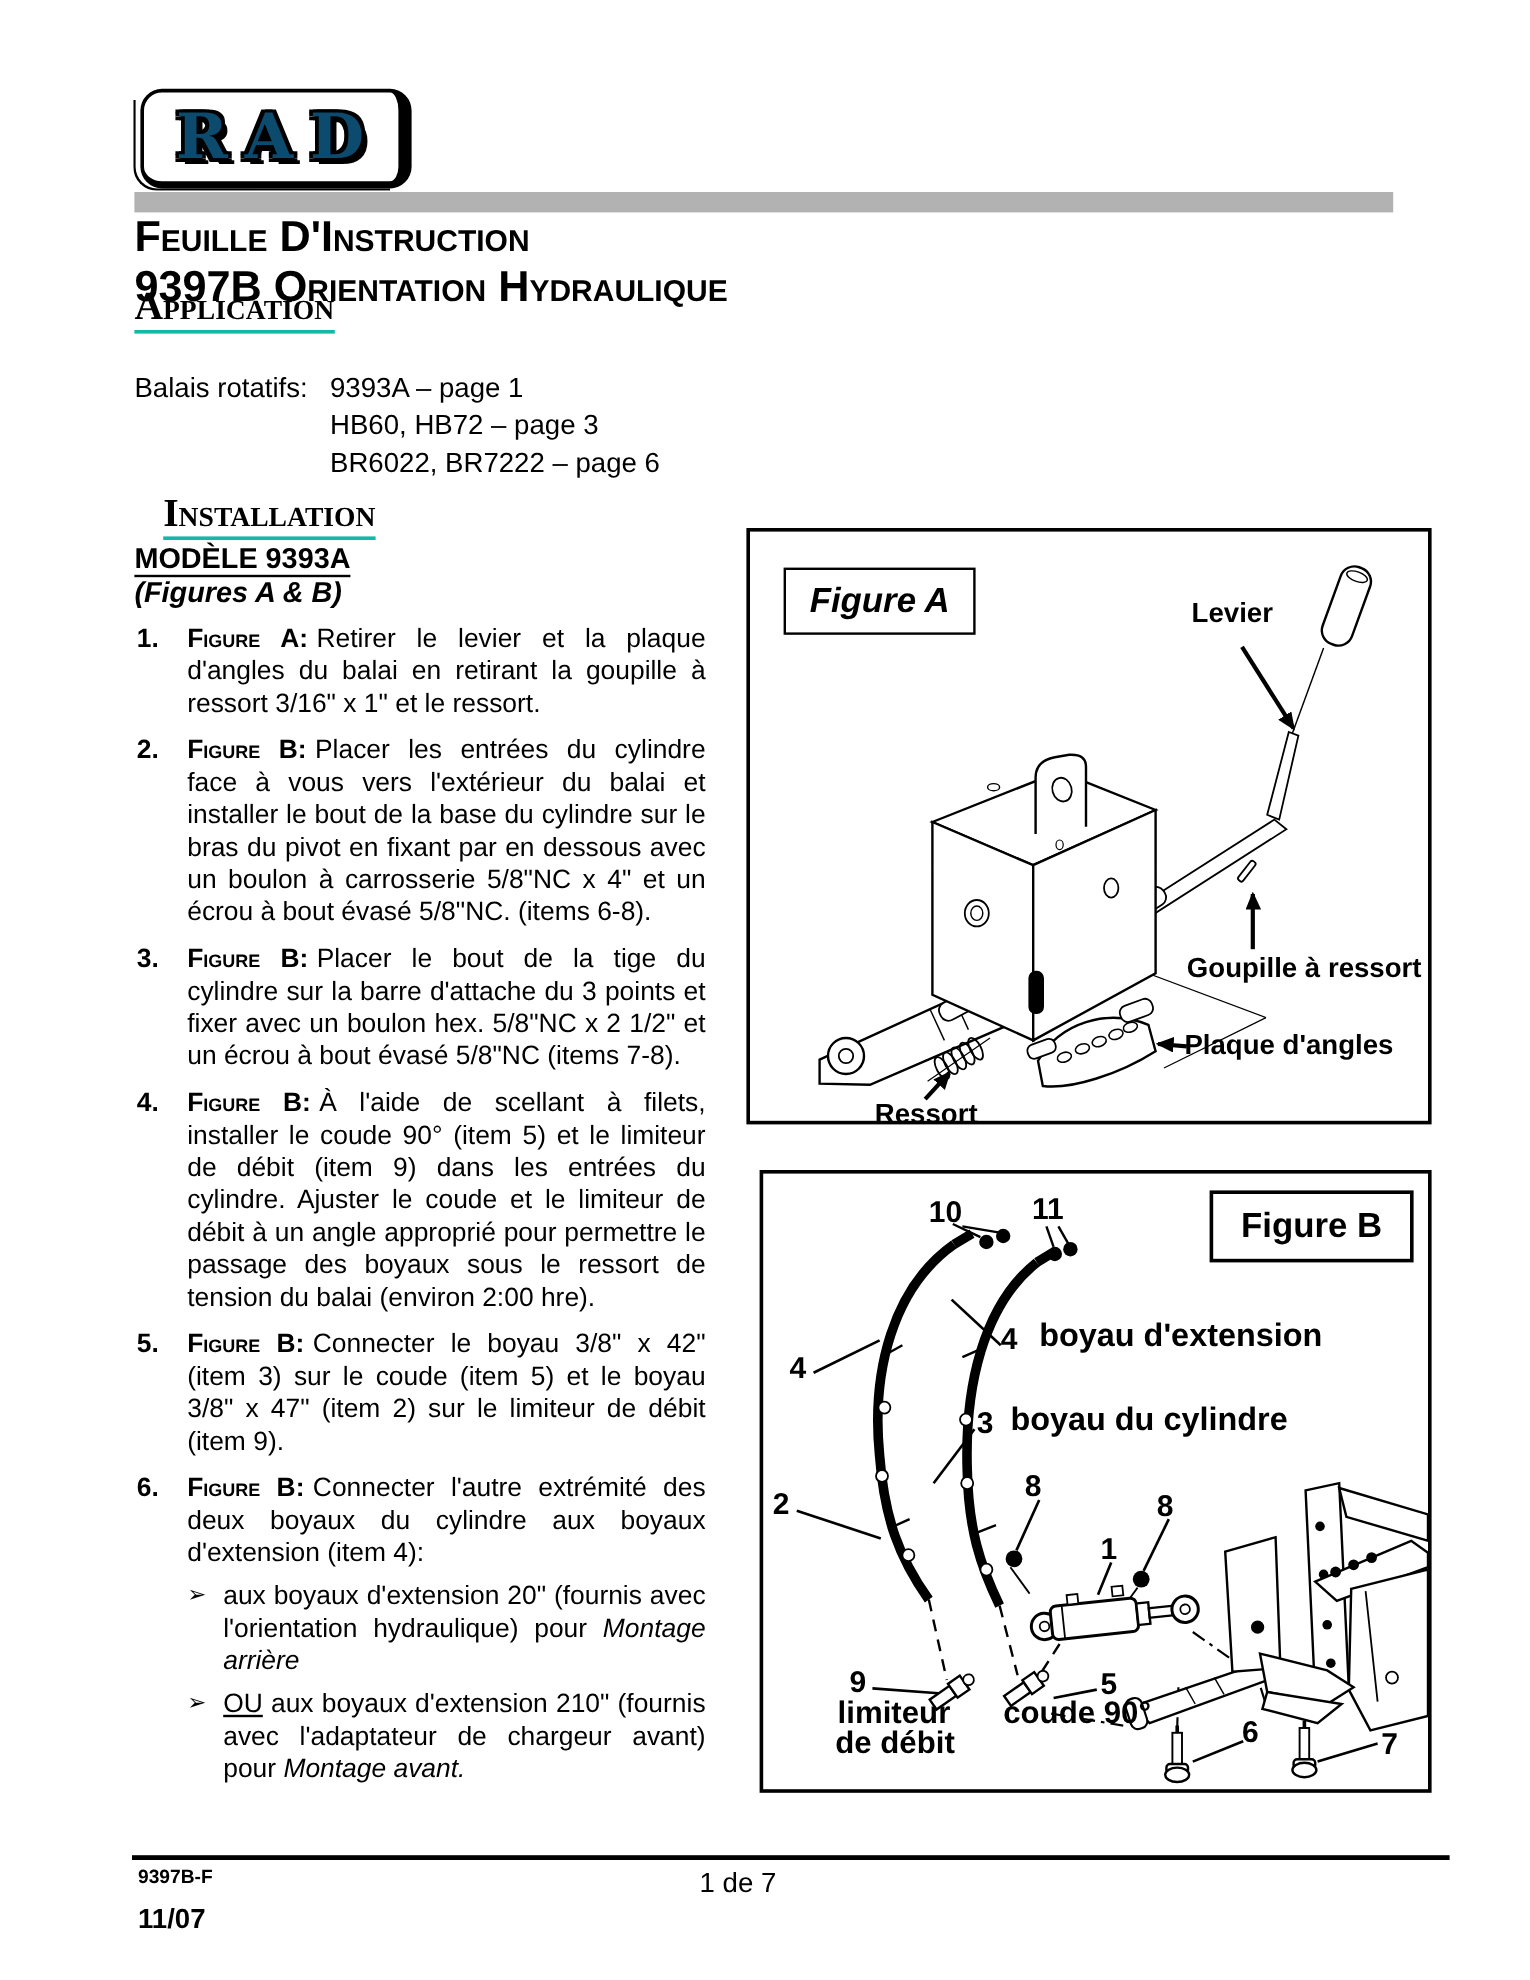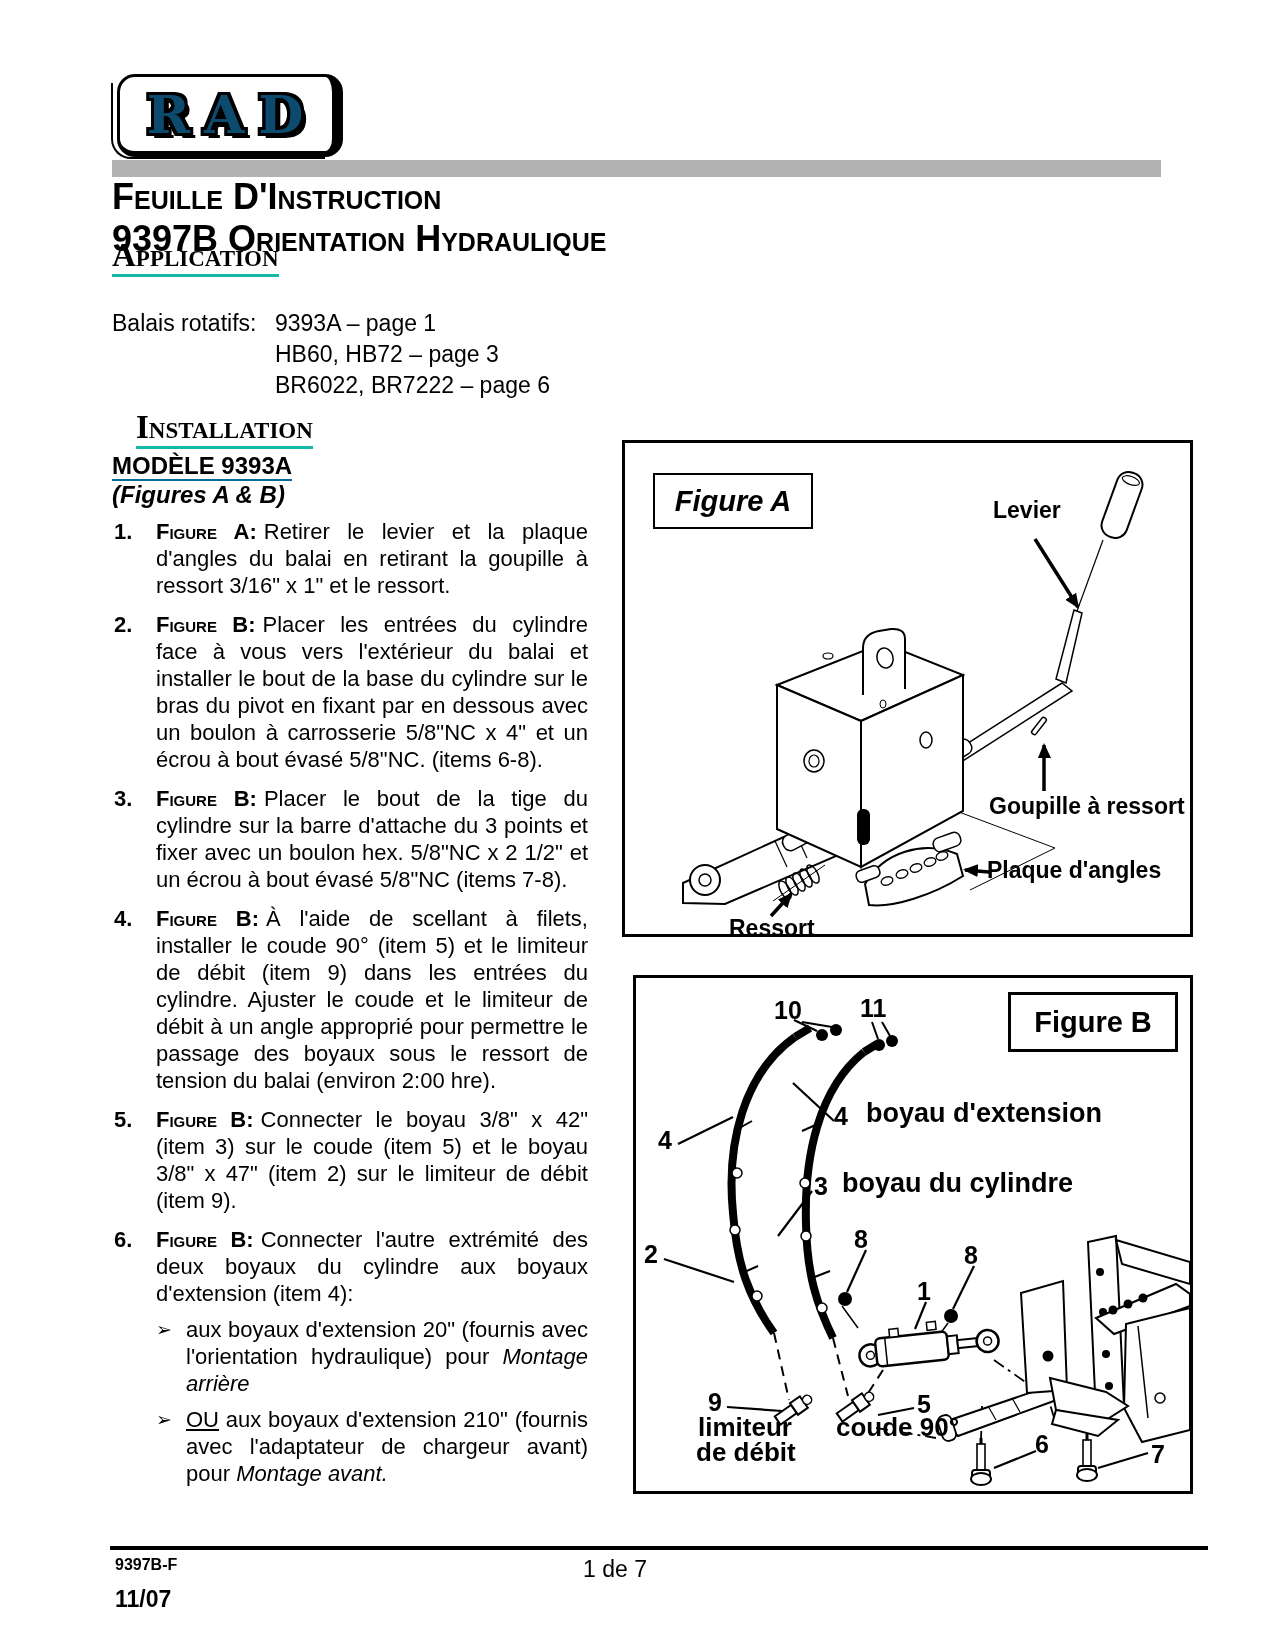--- a/index.html
+++ b/index.html
@@ -37,21 +37,21 @@
   .sec-heading { position:absolute; left:112px; font-weight:bold; font-size:33px; font-variant:small-caps; }
   .sec-heading span { display:inline-block; border-bottom:3px solid #14b8a6; padding-bottom:0px;font-family:Liberation Serif, serif; }
   .app-heading  { top:236px; }
   .inst-heading { top:408px;margin-left:24px; }
   
   .app-row { position:absolute; left:112px; top:308px; font-size:23px; line-height:31px; display:flex; }
   .app-label { width:163px; }
   
   .steps-col { position:absolute; left:112px; top:452px; width:476px; font-size:22px; line-height:27px; }
   .model-title { font-weight:bold; font-size:24px; }
-  .model-title span { border-bottom:2px solid #0369a1; display:inline-block; }
+  .model-title span { border-bottom:2px solid #000000; display:inline-block; }
   .model-sub { font-weight:bold; font-style:italic; font-size:24px; margin-bottom:10px; }
   .step { position:relative; padding-left:44px; margin-bottom:12px; text-align:justify; }
   .step-num { position:absolute; left:2px; top:0; font-weight:bold; }
   .fig-label { font-weight:bold; font-variant:small-caps; margin-right:7px; }
   .bullet { display:flex; margin-top:9px; }
   .bmark { width:30px; flex:0 0 30px; font-size:19px; }
   .btext { flex:1; text-align:justify; }
   .it { font-style:italic; }
   .ul { text-decoration:underline; }
   

